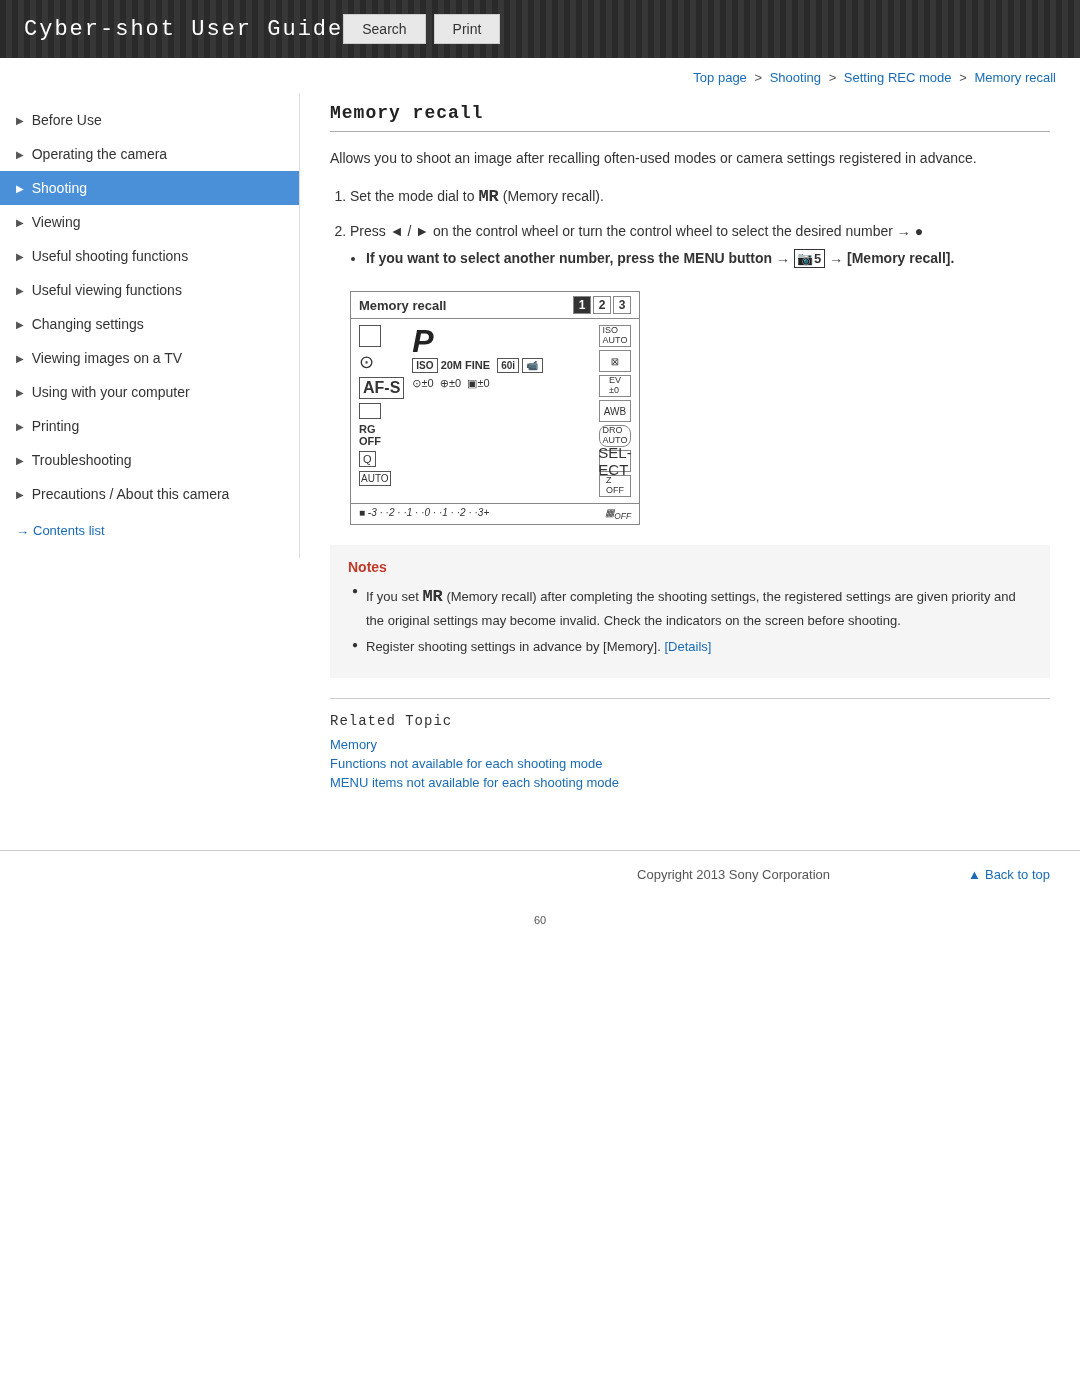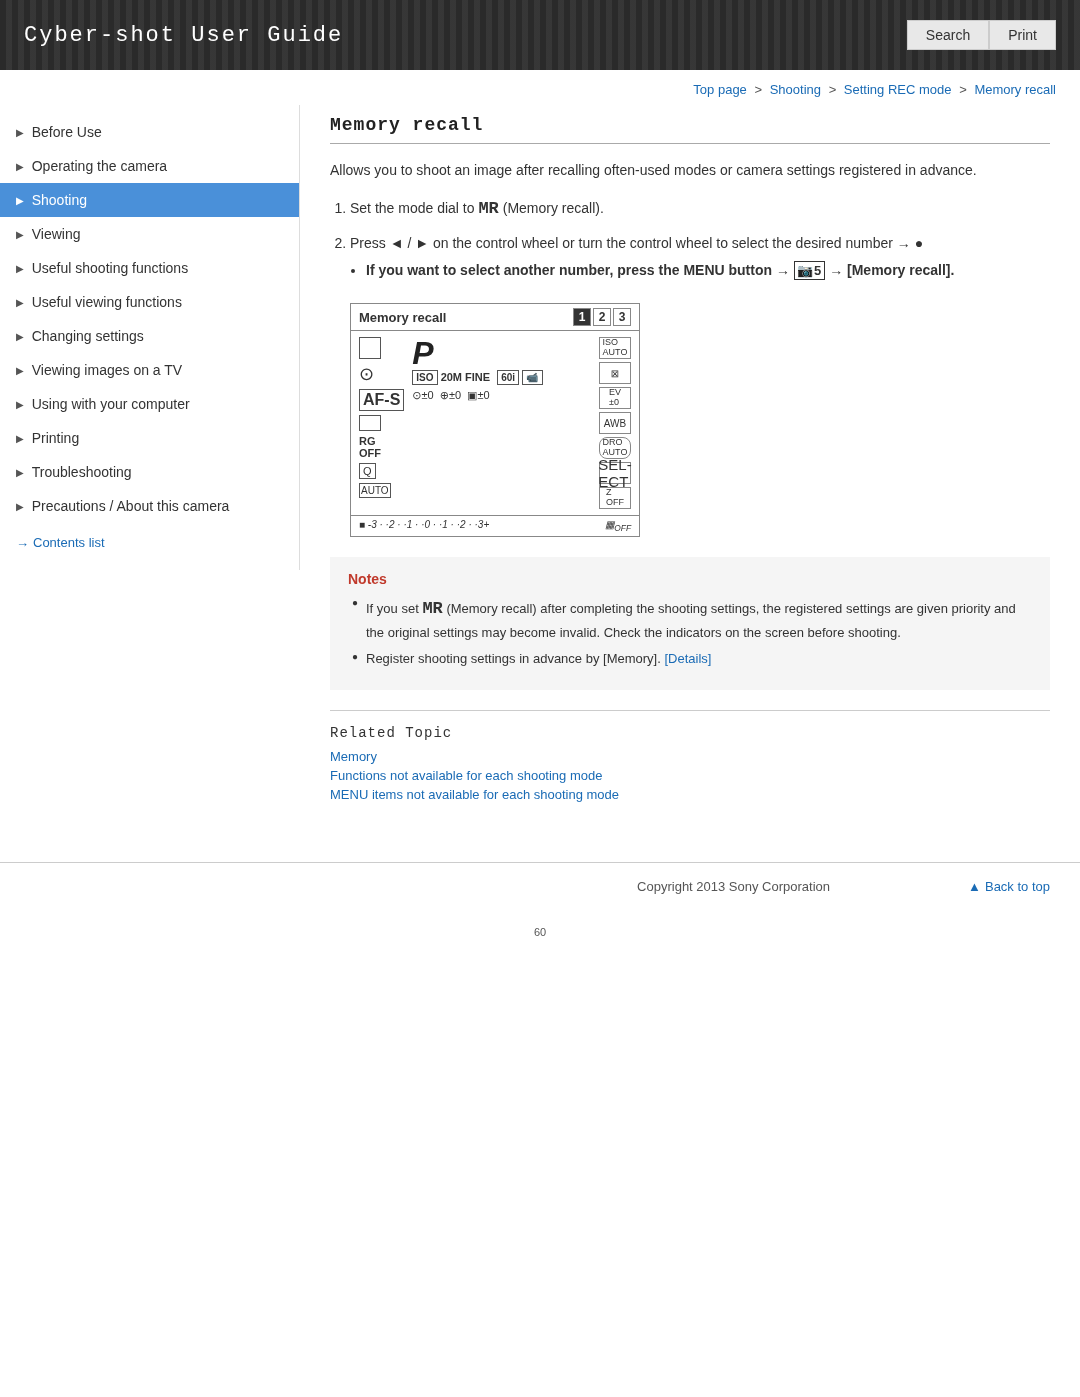--- a/index.html
+++ b/index.html
@@ -7,40 +7,41 @@
       font-family: Arial, sans-serif;
       font-size: 14px;
       background: #fff;
       color: #333;
       width: 1080px;
     }
 
     
     .header {
       background: #2a2a2a;
-      padding: 20px 24px;
-      display: flex;
-      align-items: center;
-      justify-content: space-between;
+      padding: 14px 24px;
+      display: flex;
+      align-items: center;
+      justify-content: flex-start;
       background-image: repeating-linear-gradient(
         90deg,
         transparent,
         transparent 6px,
         rgba(255,255,255,0.06) 6px,
         rgba(255,255,255,0.06) 12px
       );
     }
     .header-title {
       font-size: 22px;
       color: #fff;
       font-family: 'Courier New', monospace;
       letter-spacing: 2px;
     }
     .header-buttons {
       display: flex;
+      gap: 8px;
     }
     .header-btn {
       background: #e8e8e8;
       border: 1px solid #ccc;
       padding: 6px 18px;
       font-size: 14px;
       cursor: pointer;
       color: #333;
     }
 

